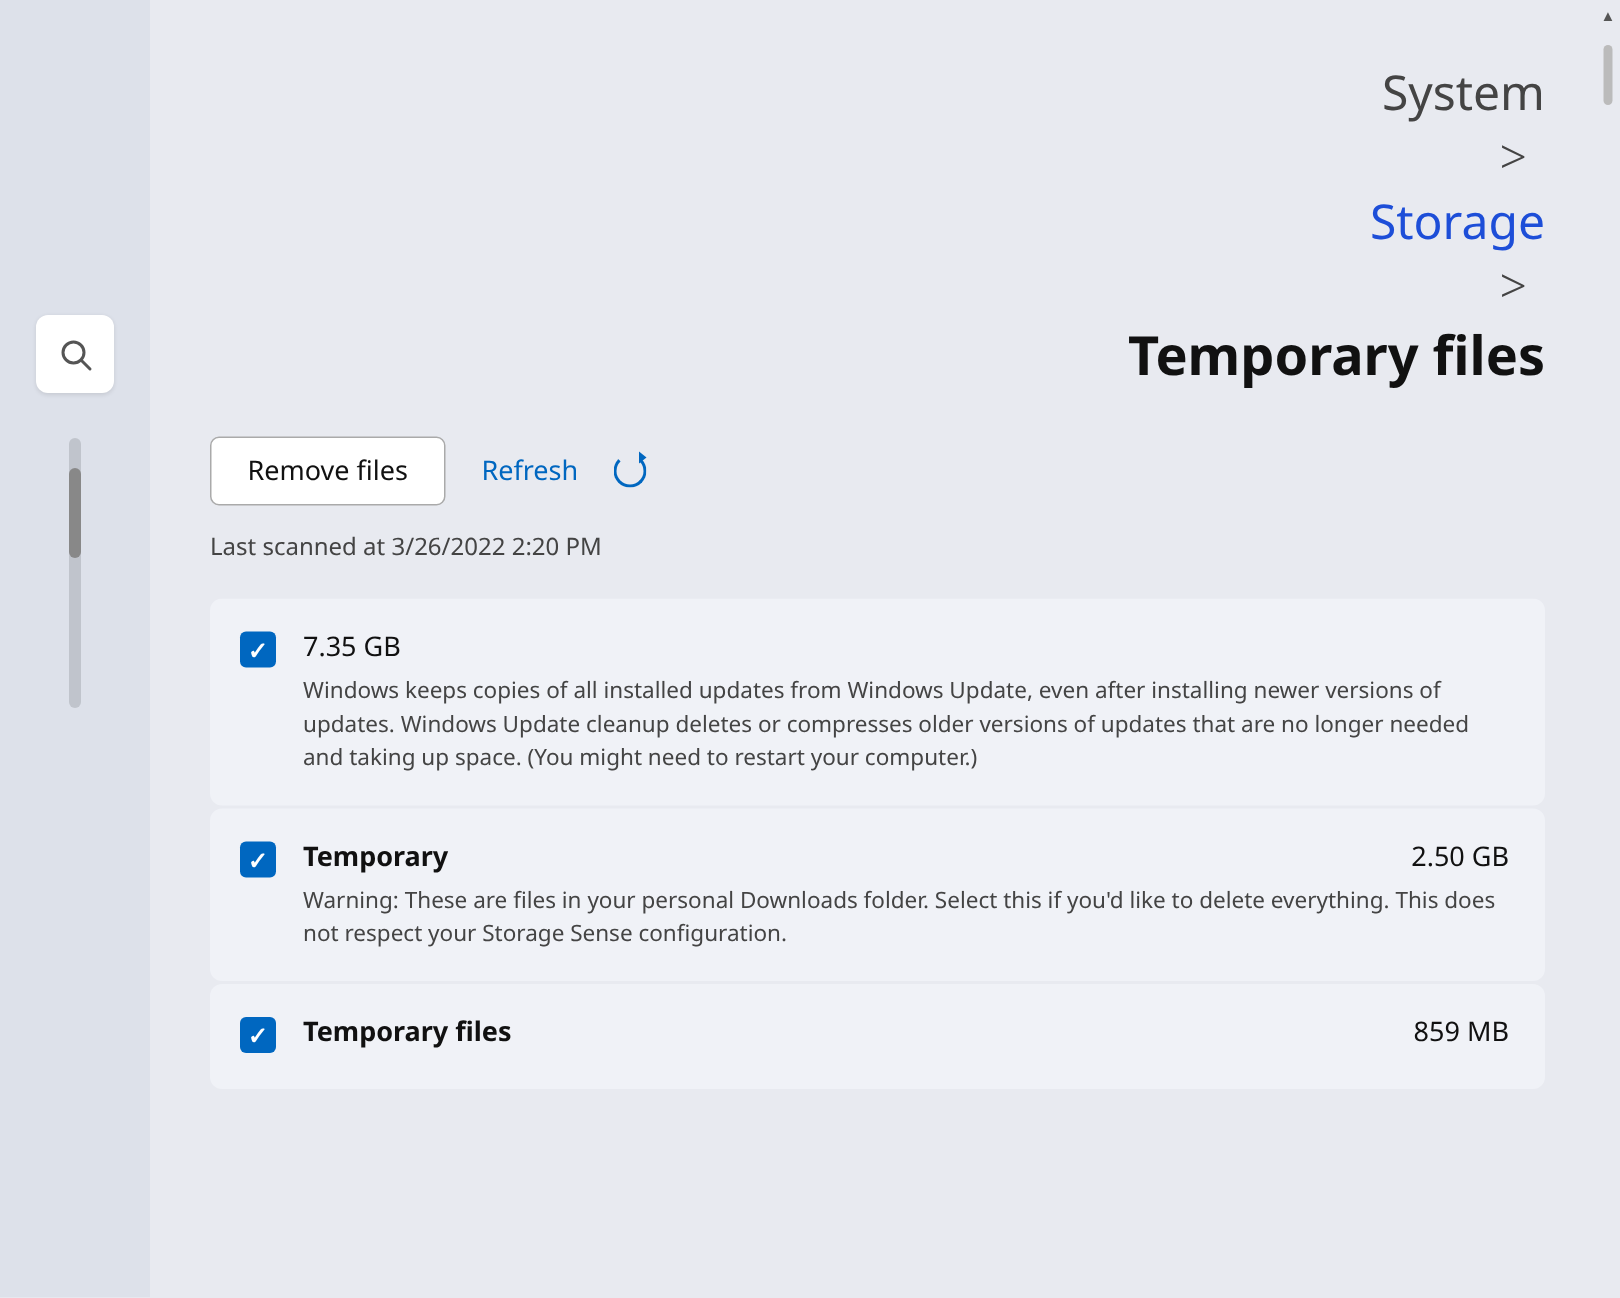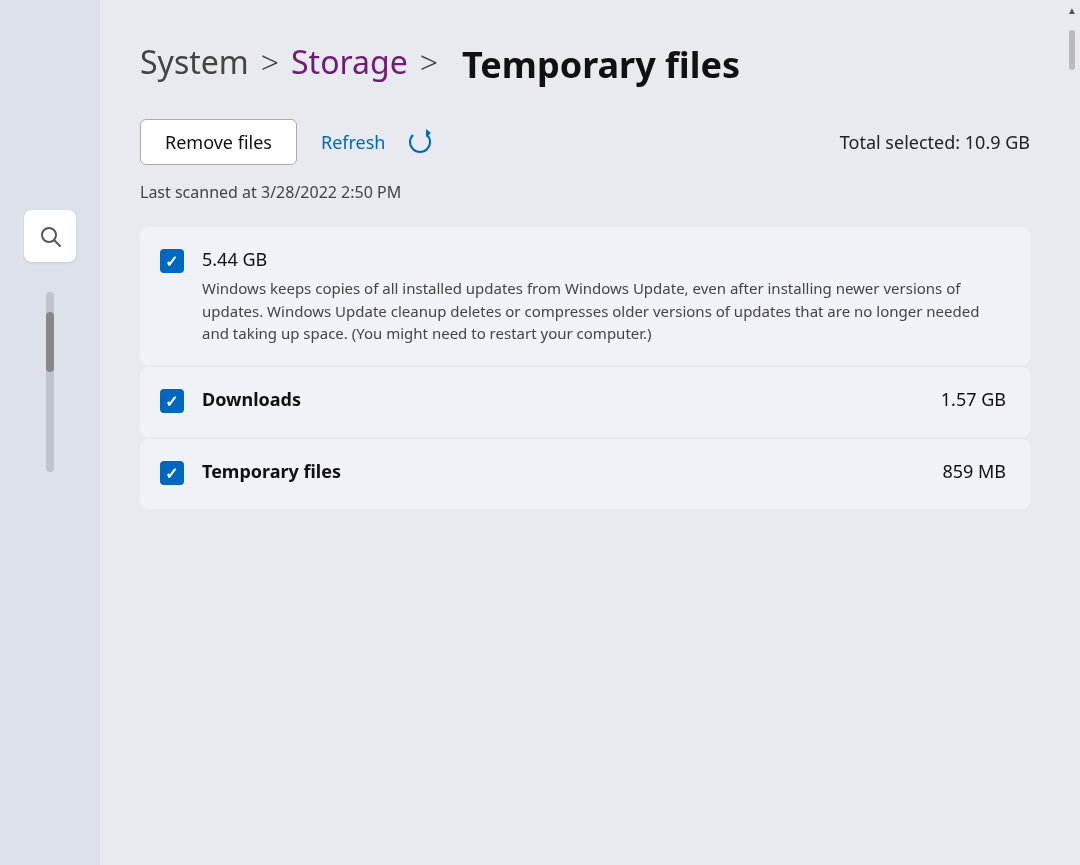--- a/index.html
+++ b/index.html
@@ -73,41 +73,42 @@
       flex: 1;
       padding: 40px 50px 40px 40px;
       display: flex;
       flex-direction: column;
       position: relative;
       overflow: hidden;
     }
 
     .breadcrumb {
       display: flex;
-      align-items: flex-start;
+      align-items: flex-end;
       margin-bottom: 30px;
       flex-wrap: wrap;
+      flex-direction: column;
     }
 
     .breadcrumb-system {
       font-size: 32px;
       color: #444;
       font-weight: 400;
     }
 
     .breadcrumb-separator {
       font-size: 32px;
       color: #444;
       margin: 0 12px;
       font-weight: 300;
     }
 
     .breadcrumb-storage {
       font-size: 32px;
-      color: #701a75;
+      color: #1d4ed8;
       font-weight: 400;
     }
 
     .breadcrumb-current {
       font-size: 36px;
       color: #111;
       font-weight: 700;
       margin-left: 12px;
     }
 
@@ -314,48 +315,48 @@
     <span class="breadcrumb-separator">&gt;</span>
     <span class="breadcrumb-current">Temporary files</span>
   </div>
 
   <div class="action-bar">
     <button class="remove-files-btn">Remove files</button>
     <button class="refresh-btn">
       <span>Refresh</span>
       <span class="refresh-icon"></span>
     </button>
-    <span class="total-selected">Total selected: 10.9 GB</span>
-  </div>
-
-  <div class="last-scanned">Last scanned at 3/28/2022 2:50 PM</div>
+  </div>
+
+  <div class="last-scanned">Last scanned at 3/26/2022 2:20 PM</div>
 
   <div class="items-list">
 
     <div class="item-card">
       <div class="item-checkbox">
         <span class="checkmark">✓</span>
       </div>
       <div class="item-content">
         <div class="item-header">
-          <span class="item-size">5.44 GB</span>
+          <span class="item-size">7.35 GB</span>
         </div>
         <div class="item-description">Windows keeps copies of all installed updates from Windows Update, even after installing newer versions of updates. Windows Update cleanup deletes or compresses older versions of updates that are no longer needed and taking up space. (You might need to restart your computer.)</div>
       </div>
     </div>
 
     <div class="item-card">
       <div class="item-checkbox">
         <span class="checkmark">✓</span>
       </div>
       <div class="item-content">
         <div class="item-header">
-          <span class="item-title">Downloads</span>
-          <span class="item-size">1.57 GB</span>
+          <span class="item-title">Temporary</span>
+          <span class="item-size">2.50 GB</span>
         </div>
+        <div class="item-description">Warning: These are files in your personal Downloads folder. Select this if you'd like to delete everything. This does not respect your Storage Sense configuration.</div>
       </div>
     </div>
 
     <div class="item-card">
       <div class="item-checkbox">
         <span class="checkmark">✓</span>
       </div>
       <div class="item-content">
         <div class="item-header">
           <span class="item-title">Temporary files</span>

